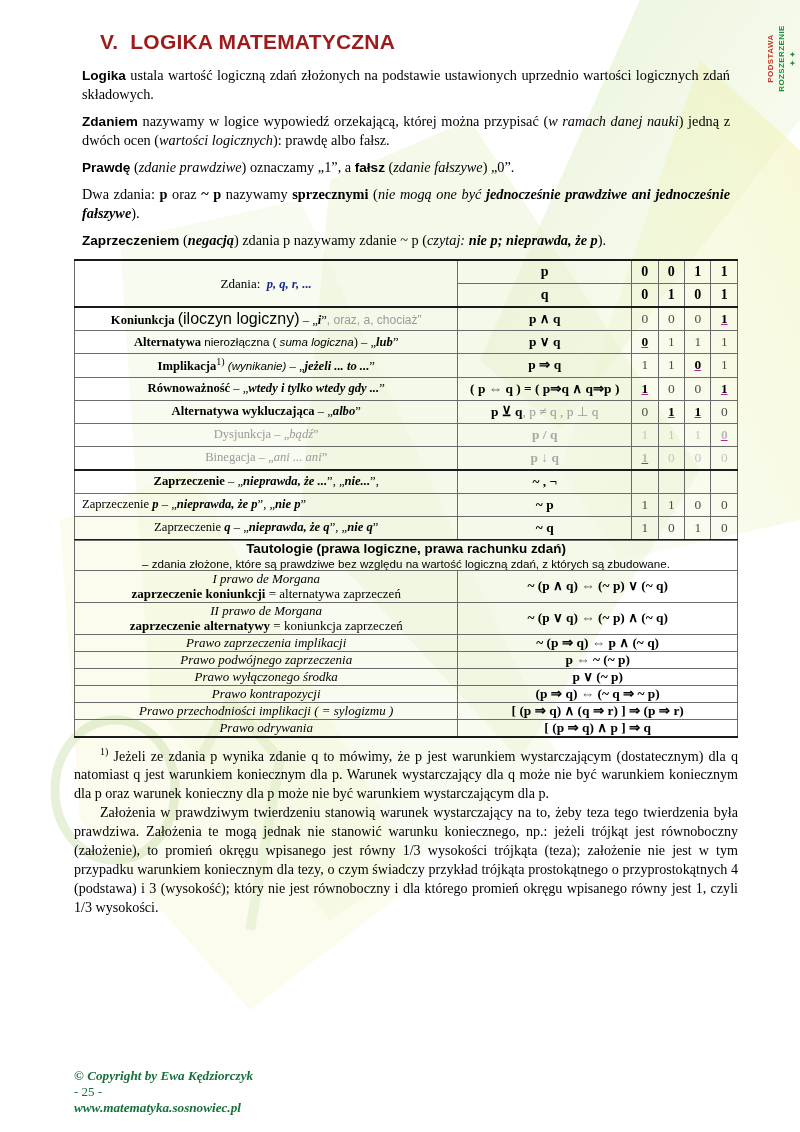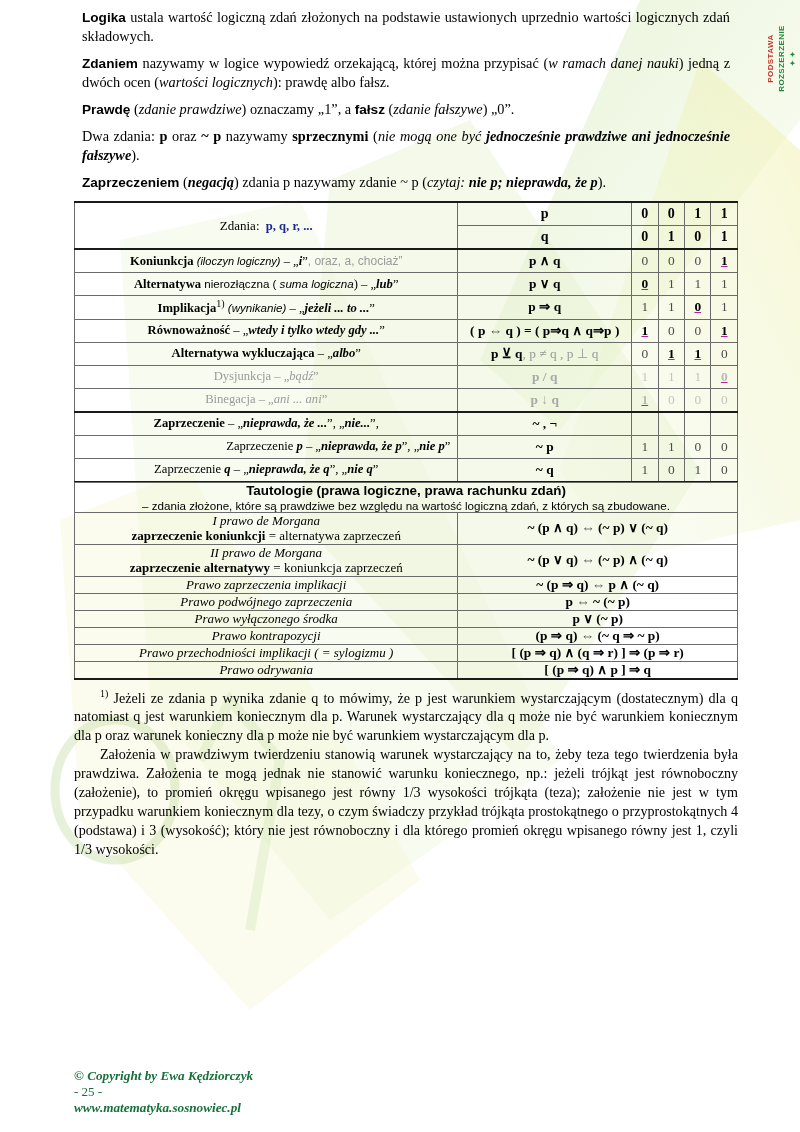--- a/index.html
+++ b/index.html
@@ -58,21 +58,21 @@
   .mt .v{text-align:center;font-size:13.4px;width:26px;padding:3px 0;color:#4a4a4a;}
   .mt .v.hl{font-weight:bold;color:#000;text-decoration:underline;text-decoration-color:#b2229a;}
   .mt .hdv{text-align:center;font-weight:bold;font-size:14px;color:#000;}
   .thick-top td{border-top:2.5px solid #1a1a1a !important;}
   .thick-bot td{border-bottom:2.5px solid #1a1a1a !important;}
   .outer-top td{border-top:2.5px solid #1a1a1a !important;}
   .faded .lbl,.faded .sym{color:#a9a9a9;}
   .faded .v{color:#c4c4c4;}
   .faded .v.hl{color:#b9b9b9;}
   .gray{color:#9a9a9a;font-weight:normal;}
-  .blue{color:#1a2a8c;font-weight:bold;}
+  .blue{color:#1a2a8c;font-weight:bold;font-style:italic;}
   .sans{font-family:"Liberation Sans",sans-serif;}
   .tiny-gray{font-family:"Liberation Sans",sans-serif;font-size:12px;color:#9a9a9a;}
 
   
   .taut-head{
     text-align:center;font-family:"Liberation Sans",sans-serif;
     padding:4px 6px 5px;
   }
   .taut-head .t1{font-weight:bold;font-size:13.4px;display:block;margin-bottom:1px;}
   .taut-head .t2{font-size:11.6px;display:block;text-align:center;}
@@ -123,20 +123,23 @@
 <div class="side-tab">
   <div class="rot">
     <span class="pod">PODSTAWA</span>
     <span class="roz">ROZSZERZENIE</span>
     <span class="dots">✦ ✦</span>
   </div>
 </div>
 
 <div class="page">
 
+  <h1 class="title">
+    <span class="num">V.</span><span>LOGIKA MATEMATYCZNA</span>
+  </h1>
 
   <div class="intro">
     <p>
       <span class="sb">Logika</span><span> ustala wartość logiczną zdań złożonych na podstawie ustawionych uprzednio wartości logicznych zdań składowych.</span>
     </p>
     <p>
       <span class="sb">Zdaniem</span><span> nazywamy w logice wypowiedź orzekającą, której można przypisać (</span><i>w ramach danej nauki</i><span>) jedną z dwóch ocen (</span><i>wartości logicznych</i><span>): prawdę albo fałsz.</span>
     </p>
     <p>
       <span class="sb">Prawdę</span> (<i>zdanie prawdziwe</i>)<span> oznaczamy „1”, a </span><span class="sb">fałsz</span> (<i>zdanie fałszywe</i>)<span> „0”.</span>
@@ -168,21 +171,21 @@
           <td class="v hdv">1</td>
         </tr>
         <tr class="">
           <td class="sym hdv">q</td>
           <td class="v hdv">0</td>
           <td class="v hdv">1</td>
           <td class="v hdv">0</td>
           <td class="v hdv">1</td>
         </tr>
         <tr class="thick-top ">
-          <td class="lbl" style="text-align:center"><b>Koniunkcja</b> <span class="sans" style="font-size:11px;font-style:italic">(iloczyn logiczny)</span><span> – „</span><span class="bi">i</span><span>”</span><span class="tiny-gray">, oraz, a, chociaż”</span></td>
+          <td class="lbl" style="text-align:center"><b>Koniunkcja</b> <span class="sans" style="font-size:16px;">(iloczyn logiczny)</span><span> – „</span><span class="bi">i</span><span>”</span><span class="tiny-gray">, oraz, a, chociaż”</span></td>
           <td class="sym">p ∧ q</td>
           <td class="v">0</td>
           <td class="v">0</td>
           <td class="v">0</td>
           <td class="v hl">1</td>
         </tr>
         <tr class="">
           <td class="lbl" style="text-align:center"><b>Alternatywa</b><span class="sans" style="font-size:11.6px"> nierozłączna (</span> <span class="sans" style="font-size:11.6px;font-style:italic">suma logiczna</span><span>) – „</span><span class="bi">lub</span><span>”</span></td>
           <td class="sym">p ∨ q</td>
           <td class="v hl">0</td>
@@ -232,21 +235,21 @@
         </tr>
         <tr class="thick-top ">
           <td class="lbl" style="text-align:center"><b>Zaprzeczenie</b><span> – „</span><span class="bi">nieprawda, że ...</span><span>”, „</span><span class="bi">nie...</span><span>”,</span></td>
           <td class="sym">~ , ¬</td>
           <td class="v"></td>
           <td class="v"></td>
           <td class="v"></td>
           <td class="v"></td>
         </tr>
         <tr class="">
-          <td class="lbl" style="text-align:right">Zaprzeczenie <span class="bi">p</span><span> – „</span><span class="bi">nieprawda, że p</span><span>”, „</span><span class="bi">nie p</span><span>”</span></td>
+          <td class="lbl" style="text-align:left">Zaprzeczenie <span class="bi">p</span><span> – „</span><span class="bi">nieprawda, że p</span><span>”, „</span><span class="bi">nie p</span><span>”</span></td>
           <td class="sym">~ p</td>
           <td class="v">1</td>
           <td class="v">1</td>
           <td class="v">0</td>
           <td class="v">0</td>
         </tr>
         <tr class="thick-bot">
           <td class="lbl" style="text-align:center">Zaprzeczenie <span class="bi">q</span><span> – „</span><span class="bi">nieprawda, że q</span><span>”, „</span><span class="bi">nie q</span><span>”</span></td>
           <td class="sym">~ q</td>
           <td class="v">1</td>

